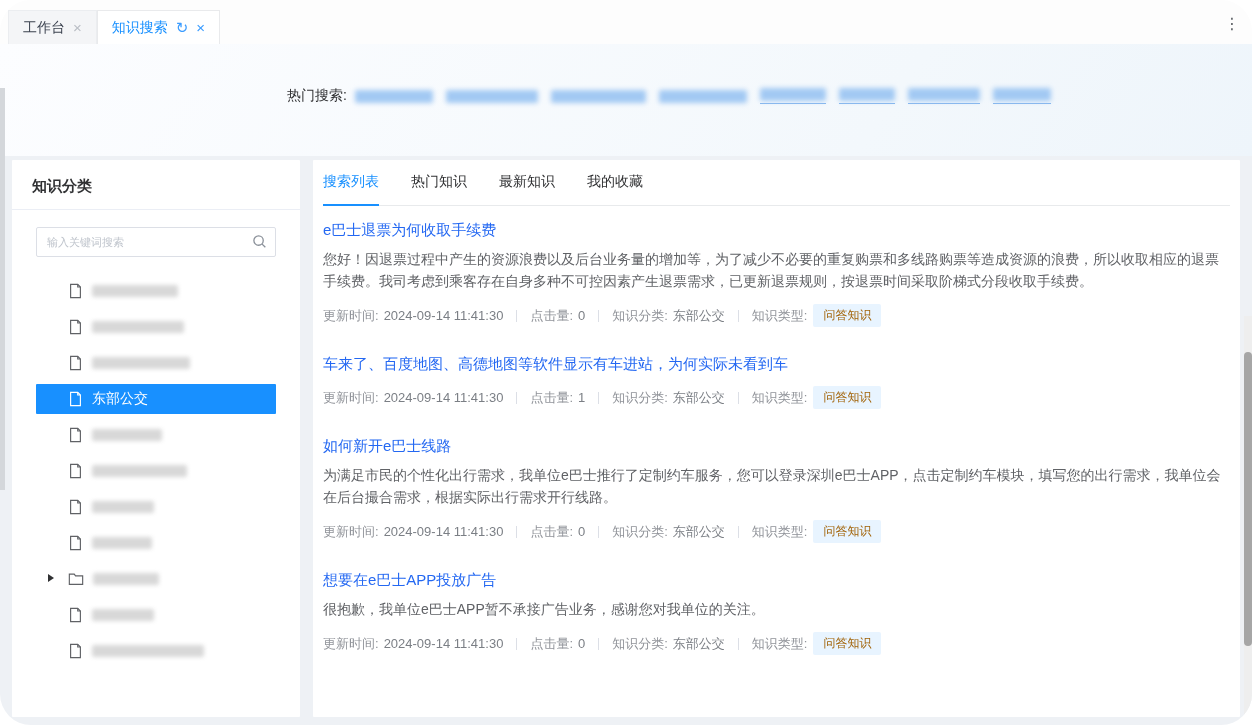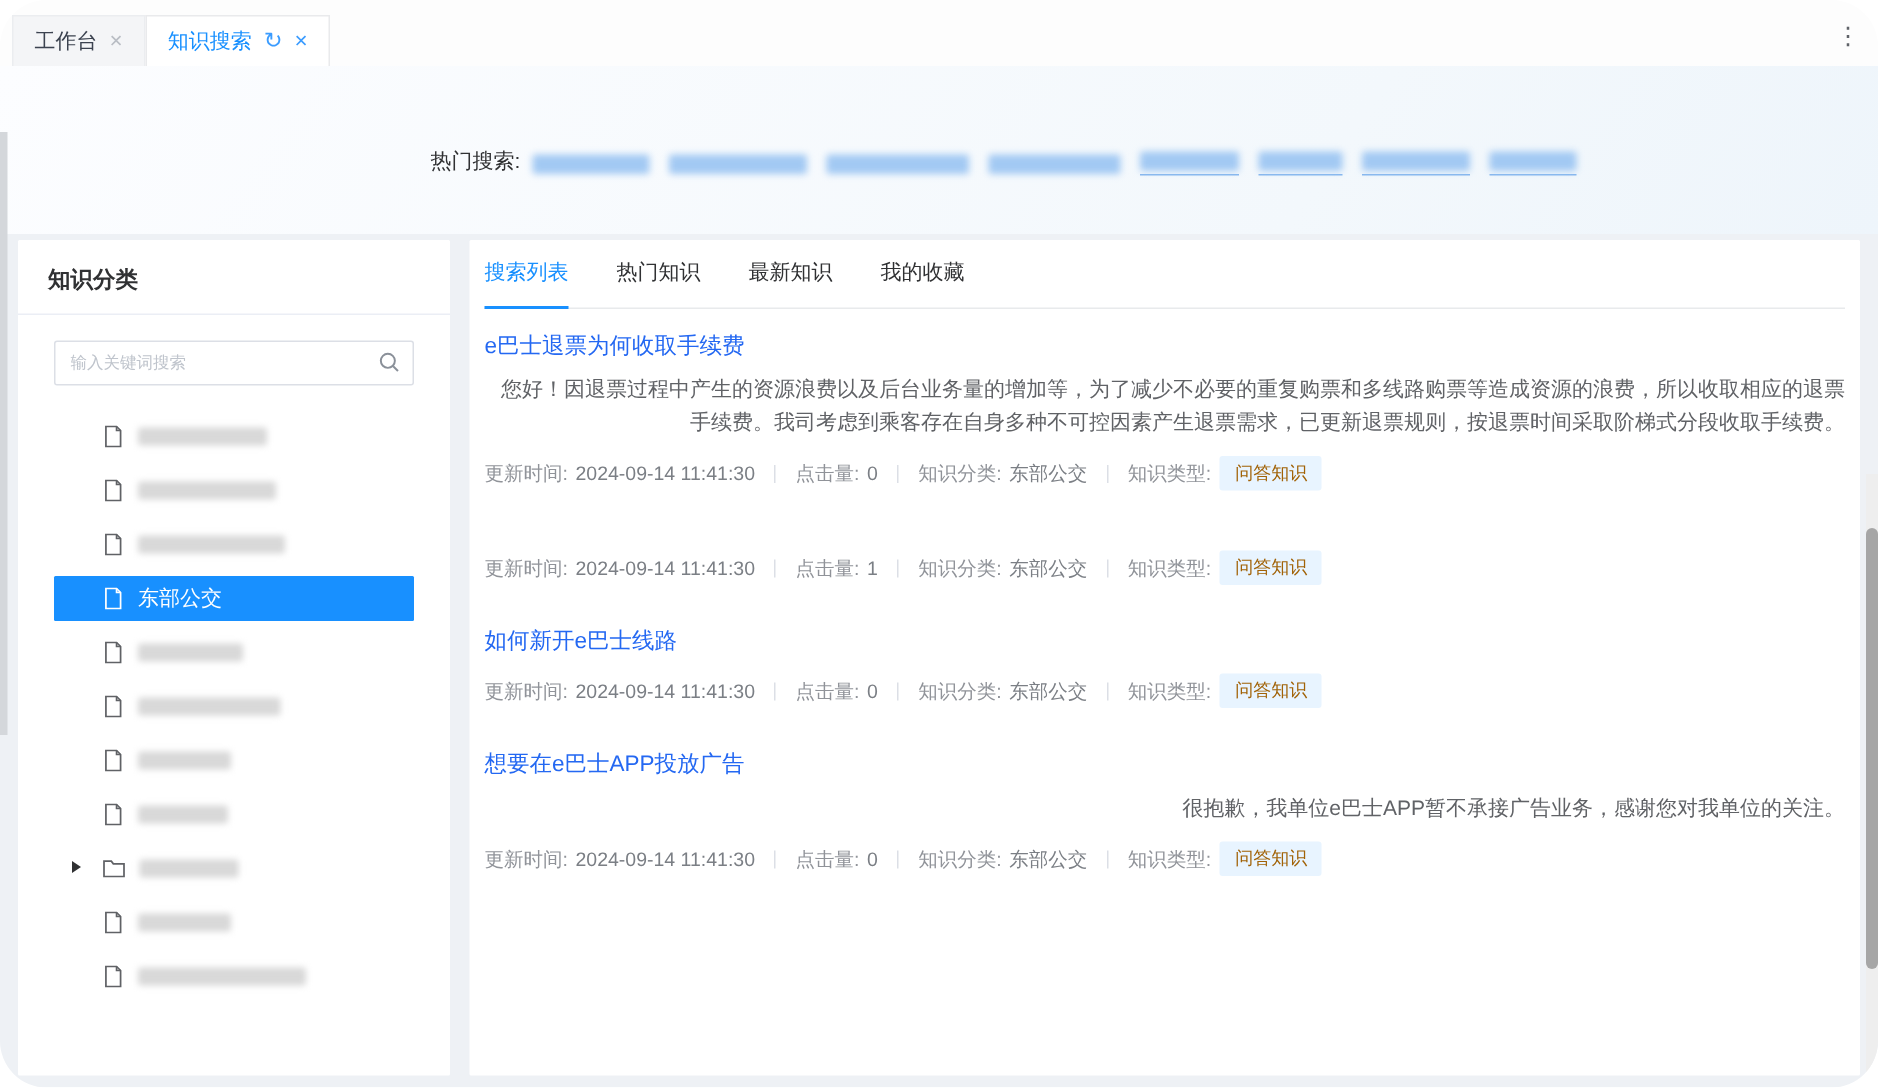--- a/index.html
+++ b/index.html
@@ -18,21 +18,21 @@
   .more-dots { position:absolute; right:12px; top:14px; font-size:16px; color:#5f6368; letter-spacing:0; cursor:pointer; }
 
   
   .band { height:112px; background:linear-gradient(125deg,#fcfdff 0%,#f3f8fc 70%,#eef5fb 100%); padding:31px 0 0 287px; }
   .search-row { display:flex; align-items:center; }
   .search-box { position:relative; width:612px; height:38px; }
   .search-box input { width:100%; height:100%; border:1px solid #e3e6ea; border-radius:2px 0 0 2px; background:#fff; padding:0 12px 0 36px; font-size:14px; color:#333; outline:none; }
   .search-box input::placeholder { color:#c0c4cc; }
   .sicon { position:absolute; left:12px; top:10px; }
   .search-btn { width:68px; height:40px; margin-left:2px; background:#1890ff; color:#fff; border:none; border-radius:2px; font-size:14px; cursor:pointer; font-family:inherit; }
-  .hot-row { margin-top:24px; display:flex; align-items:flex-end; font-size:14px; color:#303133; }
+  .hot-row { margin-top:12px; display:flex; align-items:center; font-size:14px; color:#303133; }
   .hot-links { display:flex; align-items:center; margin-left:8px; }
   .hot-link { display:inline-block; margin-right:13px; cursor:pointer; }
   .hot-link .hb { display:block; height:13px; border-radius:2px; background:#a2c9f3; filter:blur(2.5px); }
   .hot-link.u { border-bottom:1px solid #85b6ee; padding-bottom:2px; }
 
   
   .page { position:relative; height:569px; background:#eef1f5; padding:4px 12px 8px 12px; display:flex; }
 
   .panel { background:#fff; border-radius:1px; }
   .sidebar { width:288px; height:557px; overflow:hidden; }
@@ -51,21 +51,21 @@
   .cicon { flex:none; display:flex; }
 
   
   .main { flex:1; margin-left:13px; height:557px; padding:0 10px; overflow:hidden; }
   .main-tabs { display:flex; border-bottom:1px solid #e8eaec; padding-top:13px; }
   .mtab { font-size:14px; color:#303133; margin-right:32px; padding-bottom:13px; cursor:pointer; }
   .mtab.active { color:#1890ff; border-bottom:2px solid #1890ff; margin-bottom:-1px; }
 
   .article { padding:15px 0 13px 0; }
   .a-title { font-size:15px; color:#2468f2; cursor:pointer; display:inline-block; }
-  .a-sum { margin-top:8px; font-size:14px; color:#606266; line-height:22px; max-width:947px;text-align:right; }
+  .a-sum { margin-top:8px; font-size:14px; color:#606266; line-height:22px; max-width:947px; }
   .a-meta { margin-top:12px; display:flex; align-items:center; font-size:13px; color:#909399;text-align:right; }
   .a-meta .mval { color:#7b7f85; margin-left:5px; }
   .vdiv { width:1px; height:12px; background:#dcdfe6; margin:0 13px; }
   .badge { margin-left:6px; background:#e8f4ff; color:#a16207; font-size:12px; padding:3px 10px; border-radius:2px; cursor:pointer; }
 
   
   .vscroll-track { position:absolute; right:0; top:160px; width:8px; height:557px; background:#eeeeee; }
   .vscroll-thumb { position:absolute; right:0; top:196px; width:8px; height:294px; background:#a6a6a6; border-radius:4px; cursor:pointer; }
   .lscroll-thumb { position:absolute; left:0; top:88px; width:5px; height:402px; background:#d4d7db; cursor:pointer; }
 </style>
@@ -259,37 +259,39 @@
           <span class="vdiv"></span>
           <span>知识分类:</span>
           <span class="mval">东部公交</span>
           <span class="vdiv"></span>
           <span>知识类型:</span>
           <span class="badge">问答知识</span>
         </div>
       </div>
 
       <div class="article">
+        <a class="a-title">车来了、百度地图、高德地图等软件显示有车进站，为何实际未看到车</a>
         <div class="a-meta">
           <span>更新时间:</span>
           <span class="mval">2024-09-14 11:41:30</span>
           <span class="vdiv"></span>
           <span>点击量:</span>
           <span class="mval">1</span>
           <span class="vdiv"></span>
           <span>知识分类:</span>
           <span class="mval">东部公交</span>
           <span class="vdiv"></span>
           <span>知识类型:</span>
           <span class="badge">问答知识</span>
         </div>
       </div>
 
       <div class="article">
         <a class="a-title">如何新开e巴士线路</a>
+        <div class="a-sum">为满足市民的个性化出行需求，我单位e巴士推行了定制约车服务，您可以登录深圳e巴士APP，点击定制约车模块，填写您的出行需求，我单位会在后台撮合需求，根据实际出行需求开行线路。</div>
         <div class="a-meta">
           <span>更新时间:</span>
           <span class="mval">2024-09-14 11:41:30</span>
           <span class="vdiv"></span>
           <span>点击量:</span>
           <span class="mval">0</span>
           <span class="vdiv"></span>
           <span>知识分类:</span>
           <span class="mval">东部公交</span>
           <span class="vdiv"></span>

